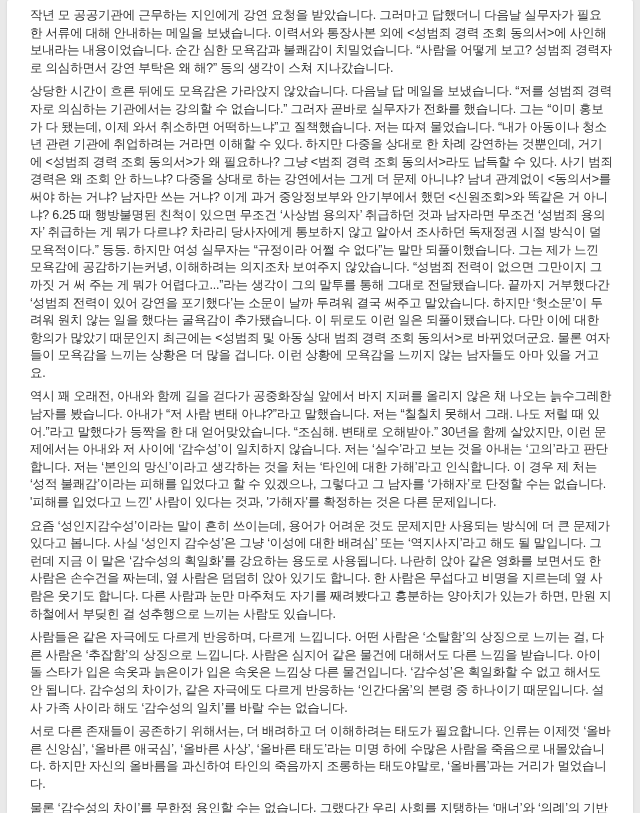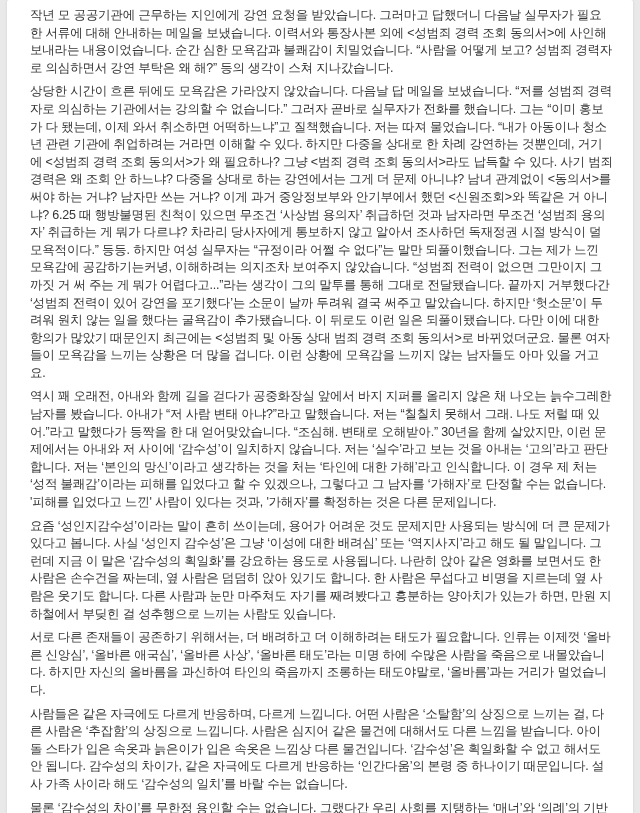--- a/index.html
+++ b/index.html
@@ -46,18 +46,18 @@
 </head>
 <body>
 
 <div class="page">
   <div class="card">
     <article class="content">
         <p>작년 모 공공기관에 근무하는 지인에게 강연 요청을 받았습니다. 그러마고 답했더니 다음날 실무자가 필요한 서류에 대해 안내하는 메일을 보냈습니다. 이력서와 통장사본 외에 &lt;성범죄 경력 조회 동의서&gt;에 사인해 보내라는 내용이었습니다. 순간 심한 모욕감과 불쾌감이 치밀었습니다. “사람을 어떻게 보고? 성범죄 경력자로 의심하면서 강연 부탁은 왜 해?” 등의 생각이 스쳐 지나갔습니다.</p>
         <p>상당한 시간이 흐른 뒤에도 모욕감은 가라앉지 않았습니다. 다음날 답 메일을 보냈습니다. “저를 성범죄 경력자로 의심하는 기관에서는 강의할 수 없습니다.” 그러자 곧바로 실무자가 전화를 했습니다. 그는 “이미 홍보가 다 됐는데, 이제 와서 취소하면 어떡하느냐”고 질책했습니다. 저는 따져 물었습니다. “내가 아동이나 청소년 관련 기관에 취업하려는 거라면 이해할 수 있다. 하지만 다중을 상대로 한 차례 강연하는 것뿐인데, 거기에 &lt;성범죄 경력 조회 동의서&gt;가 왜 필요하나? 그냥 &lt;범죄 경력 조회 동의서&gt;라도 납득할 수 있다. 사기 범죄 경력은 왜 조회 안 하느냐? 다중을 상대로 하는 강연에서는 그게 더 문제 아니냐? 남녀 관계없이 &lt;동의서&gt;를 써야 하는 거냐? 남자만 쓰는 거냐? 이게 과거 중앙정보부와 안기부에서 했던 &lt;신원조회&gt;와 똑같은 거 아니냐? 6.25 때 행방불명된 친척이 있으면 무조건 ‘사상범 용의자’ 취급하던 것과 남자라면 무조건 ‘성범죄 용의자’ 취급하는 게 뭐가 다르냐? 차라리 당사자에게 통보하지 않고 알아서 조사하던 독재정권 시절 방식이 덜 모욕적이다.” 등등. 하지만 여성 실무자는 “규정이라 어쩔 수 없다”는 말만 되풀이했습니다. 그는 제가 느낀 모욕감에 공감하기는커녕, 이해하려는 의지조차 보여주지 않았습니다. “성범죄 전력이 없으면 그만이지 그까짓 거 써 주는 게 뭐가 어렵다고...”라는 생각이 그의 말투를 통해 그대로 전달됐습니다. 끝까지 거부했다간 ‘성범죄 전력이 있어 강연을 포기했다’는 소문이 날까 두려워 결국 써주고 말았습니다. 하지만 ‘헛소문’이 두려워 원치 않는 일을 했다는 굴욕감이 추가됐습니다. 이 뒤로도 이런 일은 되풀이됐습니다. 다만 이에 대한 항의가 많았기 때문인지 최근에는 &lt;성범죄 및 아동 상대 범죄 경력 조회 동의서&gt;로 바뀌었더군요. 물론 여자들이 모욕감을 느끼는 상황은 더 많을 겁니다. 이런 상황에 모욕감을 느끼지 않는 남자들도 아마 있을 거고요.</p>
         <p>역시 꽤 오래전, 아내와 함께 길을 걷다가 공중화장실 앞에서 바지 지퍼를 올리지 않은 채 나오는 늙수그레한 남자를 봤습니다. 아내가 “저 사람 변태 아냐?”라고 말했습니다. 저는 “칠칠치 못해서 그래. 나도 저럴 때 있어.”라고 말했다가 등짝을 한 대 얻어맞았습니다. “조심해. 변태로 오해받아.” 30년을 함께 살았지만, 이런 문제에서는 아내와 저 사이에 ‘감수성’이 일치하지 않습니다. 저는 ‘실수’라고 보는 것을 아내는 ‘고의’라고 판단합니다. 저는 ‘본인의 망신’이라고 생각하는 것을 처는 ‘타인에 대한 가해’라고 인식합니다. 이 경우 제 처는 ‘성적 불쾌감’이라는 피해를 입었다고 할 수 있겠으나, 그렇다고 그 남자를 ‘가해자’로 단정할 수는 없습니다. '피해를 입었다고 느낀' 사람이 있다는 것과, '가해자'를 확정하는 것은 다른 문제입니다.</p>
         <p>요즘 ‘성인지감수성’이라는 말이 흔히 쓰이는데, 용어가 어려운 것도 문제지만 사용되는 방식에 더 큰 문제가 있다고 봅니다. 사실 ‘성인지 감수성’은 그냥 ‘이성에 대한 배려심’ 또는 ‘역지사지’라고 해도 될 말입니다. 그런데 지금 이 말은 ‘감수성의 획일화’를 강요하는 용도로 사용됩니다. 나란히 앉아 같은 영화를 보면서도 한 사람은 손수건을 짜는데, 옆 사람은 덤덤히 앉아 있기도 합니다. 한 사람은 무섭다고 비명을 지르는데 옆 사람은 웃기도 합니다. 다른 사람과 눈만 마주쳐도 자기를 째려봤다고 흥분하는 양아치가 있는가 하면, 만원 지하철에서 부딪힌 걸 성추행으로 느끼는 사람도 있습니다.</p>
+        <p>사람들은 같은 자극에도 다르게 반응하며, 다르게 느낍니다. 어떤 사람은 ‘소탈함’의 상징으로 느끼는 걸, 다른 사람은 ‘추잡함’의 상징으로 느낍니다. 사람은 심지어 같은 물건에 대해서도 다른 느낌을 받습니다. 아이돌 스타가 입은 속옷과 늙은이가 입은 속옷은 느낌상 다른 물건입니다. ‘감수성’은 획일화할 수 없고 해서도 안 됩니다. 감수성의 차이가, 같은 자극에도 다르게 반응하는 ‘인간다움’의 본령 중 하나이기 때문입니다. 설사 가족 사이라 해도 ‘감수성의 일치’를 바랄 수는 없습니다.</p>
         <p>서로 다른 존재들이 공존하기 위해서는, 더 배려하고 더 이해하려는 태도가 필요합니다. 인류는 이제껏 ‘올바른 신앙심’, ‘올바른 애국심’, ‘올바른 사상’, ‘올바른 태도’라는 미명 하에 수많은 사람을 죽음으로 내몰았습니다. 하지만 자신의 올바름을 과신하여 타인의 죽음까지 조롱하는 태도야말로, ‘올바름’과는 거리가 멀었습니다.</p>
-        <p>사람들은 같은 자극에도 다르게 반응하며, 다르게 느낍니다. 어떤 사람은 ‘소탈함’의 상징으로 느끼는 걸, 다른 사람은 ‘추잡함’의 상징으로 느낍니다. 사람은 심지어 같은 물건에 대해서도 다른 느낌을 받습니다. 아이돌 스타가 입은 속옷과 늙은이가 입은 속옷은 느낌상 다른 물건입니다. ‘감수성’은 획일화할 수 없고 해서도 안 됩니다. 감수성의 차이가, 같은 자극에도 다르게 반응하는 ‘인간다움’의 본령 중 하나이기 때문입니다. 설사 가족 사이라 해도 ‘감수성의 일치’를 바랄 수는 없습니다.</p>
         <p>물론 ‘감수성의 차이’를 무한정 용인할 수는 없습니다. 그랬다간 우리 사회를 지탱하는 ‘매너’와 ‘의례’의 기반이 송두리째 무너질 테니까요. 그래서 사회적, 법률적, 의학적 기준이 필요합니다. 하지만 요즘처럼 성 관련 담론이 급팽창하고 세대 차이까지 겹쳐지는 상황에서 그 기준은 계속 바뀔 수밖에 없습니다. 그래서 수시로 ‘의학적으로 병적인지 아닌지’, 또는 김재련씨가 말한 대로 ‘법률적으로 죄가 되는지 아닌지’를 점검할 필요는 있습니다. 그렇지만 어떤 행위가 일단 병적이거나 범죄적 행위로 규정된다고 해서 그 기준이 항구적인 것도 아닙니다.</p>
       </article>
   </div>
 </div>
 
 </body></html>

